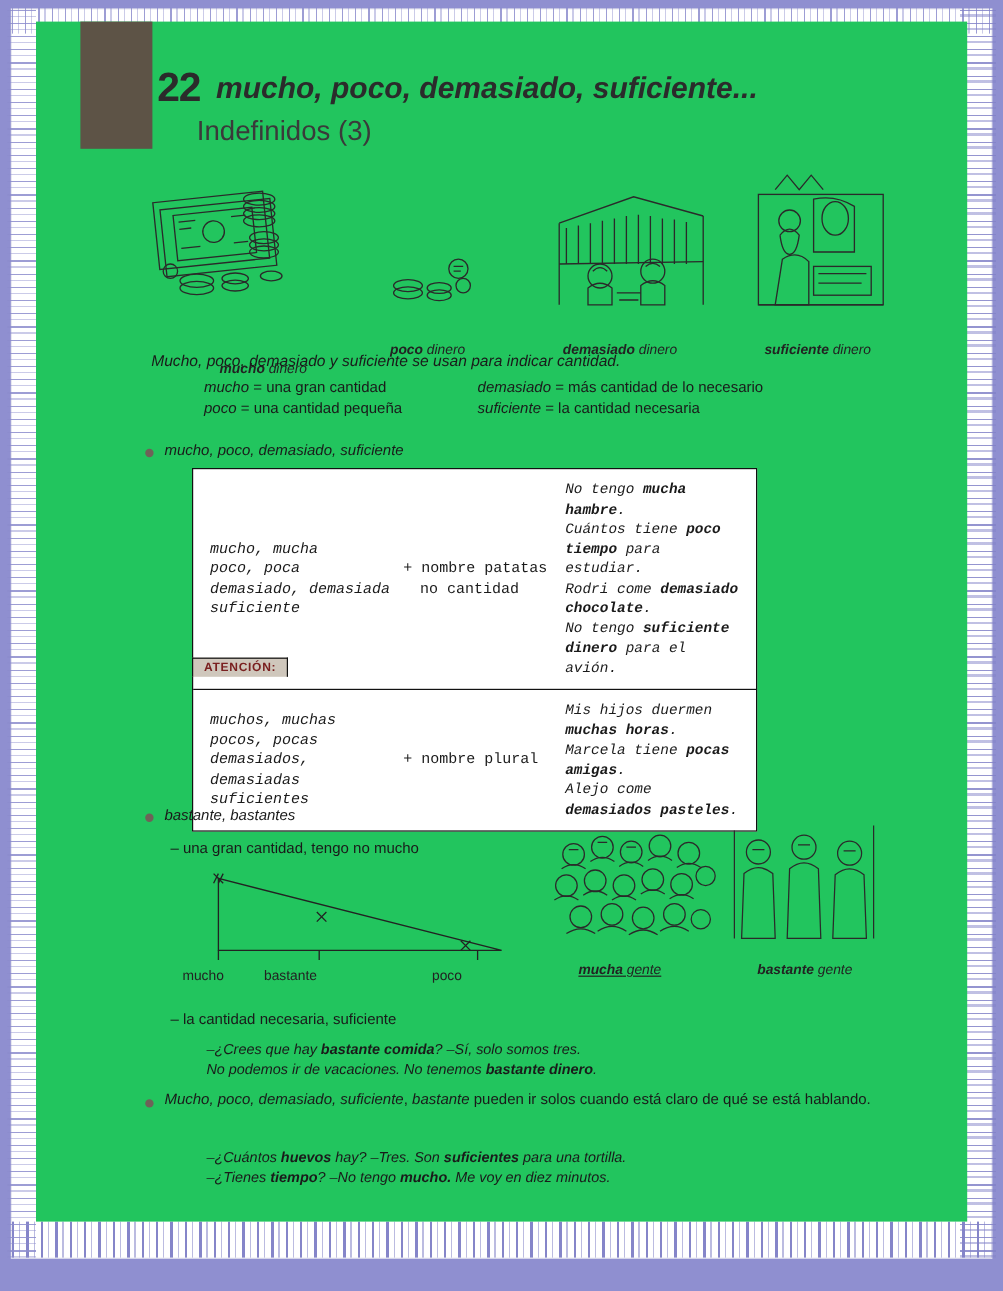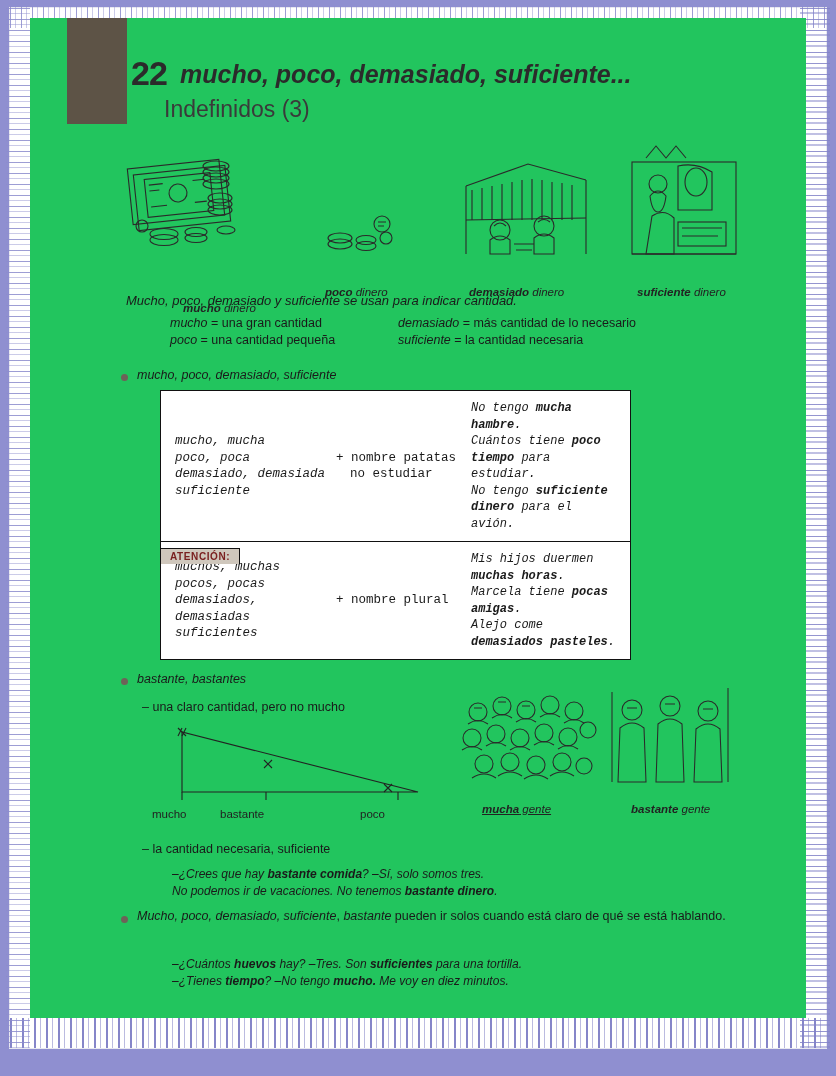--- a/index.html
+++ b/index.html
@@ -384,25 +384,26 @@
   <div id="main-table">
     <div class="trow">
       <div class="col-forms">
         <div>mucho, mucha</div>
         <div>poco, poca</div>
         <div>demasiado, demasiada</div>
         <div>suficiente</div>
       </div>
       <div class="col-plus">
         <div>+ nombre patatas</div>
-        <div style="padding-left:14px;">no estudiar</div>
+        <div style="padding-left:14px;">no cantidad</div>
       </div>
       <div class="col-ex">
         <div><span>No tengo </span><b>mucha hambre</b><span>.</span></div>
         <div><span>Cuántos tiene </span><b>poco tiempo</b><span> para estudiar.</span></div>
+        <div><span>Rodri come </span><b>demasiado chocolate</b><span>.</span></div>
         <div><span>No tengo </span><b>suficiente dinero</b><span> para el avión.</span></div>
       </div>
     </div>
     <div class="trow">
       <div class="col-forms">
         <div>muchos, muchas</div>
         <div>pocos, pocas</div>
         <div>demasiados, demasiadas</div>
         <div>suficientes</div>
       </div>
@@ -417,21 +418,21 @@
     </div>
   </div>
 
   <div id="atencion-wrap">
     <div id="atencion-tab">ATENCIÓN:</div>
   </div>
 
   <div class="bullet-dot" style="left:91px; top:660px;"></div>
   <div class="bullet-text" style="left:107px; top:654px;">bastante, bastantes</div>
 
-  <div class="sub-dash" style="left:112px; top:682px;">– una claro cantidad, pero no mucho</div>
+  <div class="sub-dash" style="left:112px; top:682px;">– una gran cantidad, tengo no mucho</div>
 
   <div id="triangle">
     <svg width="270" height="100" viewBox="0 0 270 100">
       <g stroke="#222" stroke-width="1.1" fill="none">
         <path d="M14 26 L14 86 L250 86 Z"></path>
         <path d="M14 86 L14 94 M98 86 L98 94 M230 86 L230 94"></path>
         <path d="M10 22 L18 30 M14 30 L18 22 M10 30 L14 22"></path>
         <path d="M96 54 L104 62 M96 62 L104 54"></path>
         <path d="M216 78 L224 86 M216 86 L224 78"></path>
       </g>

